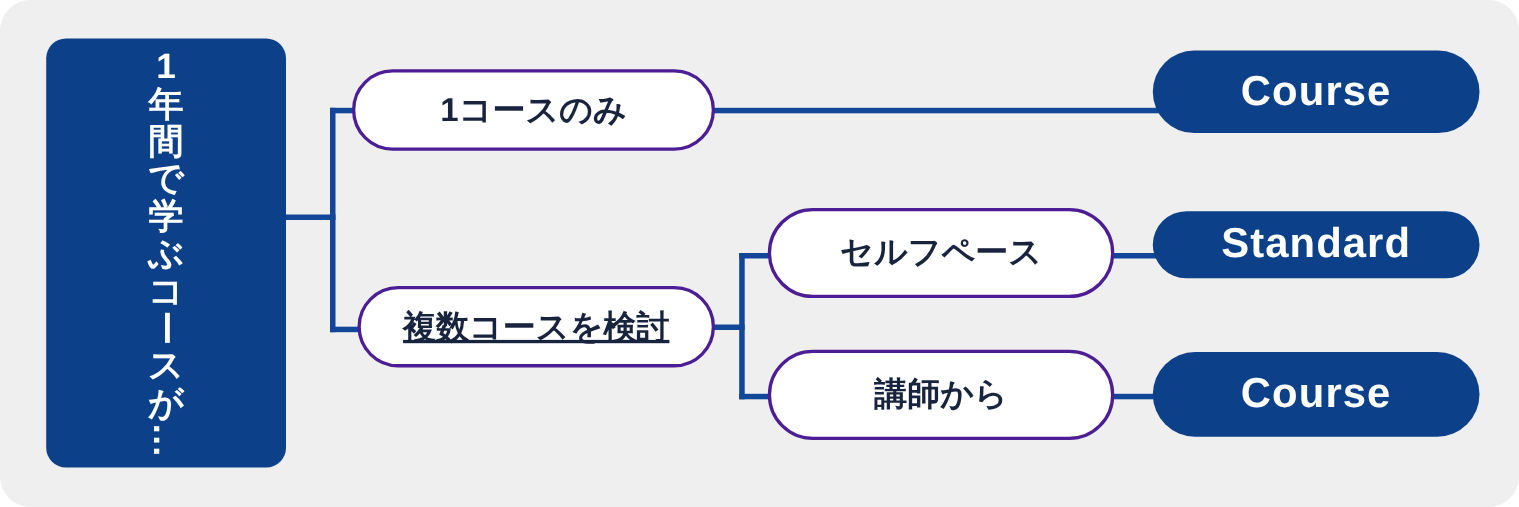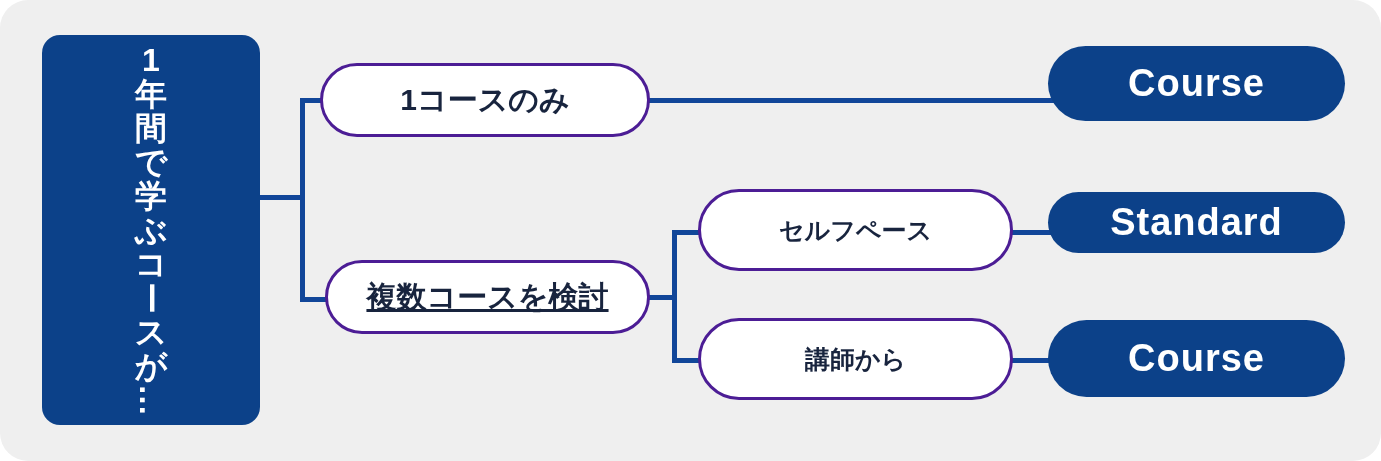--- a/index.html
+++ b/index.html
@@ -41,21 +41,21 @@
     position: absolute;
     background: #ffffff;
     border: 3px solid #4c1d95;
     border-radius: 41px;
     display: flex; flex-direction: column;
     align-items: center; justify-content: center;
     color: #18243e; font-weight: 700;
     text-align: center;
   }
   .pill.single { font-size: 30px; }
-  .pill.double { font-size: 25px; line-height: 30px; align-items: center; }
+  .pill.double { font-size: 30px; line-height: 30px; align-items: center; }
 
   
   .result {
     position: absolute;
     background: #0c4189;
     border-radius: 40px;
     display: flex; align-items: center; justify-content: center;
     color: #ffffff; font-weight: 700;
     font-size: 38px; letter-spacing: 1px;
   }

